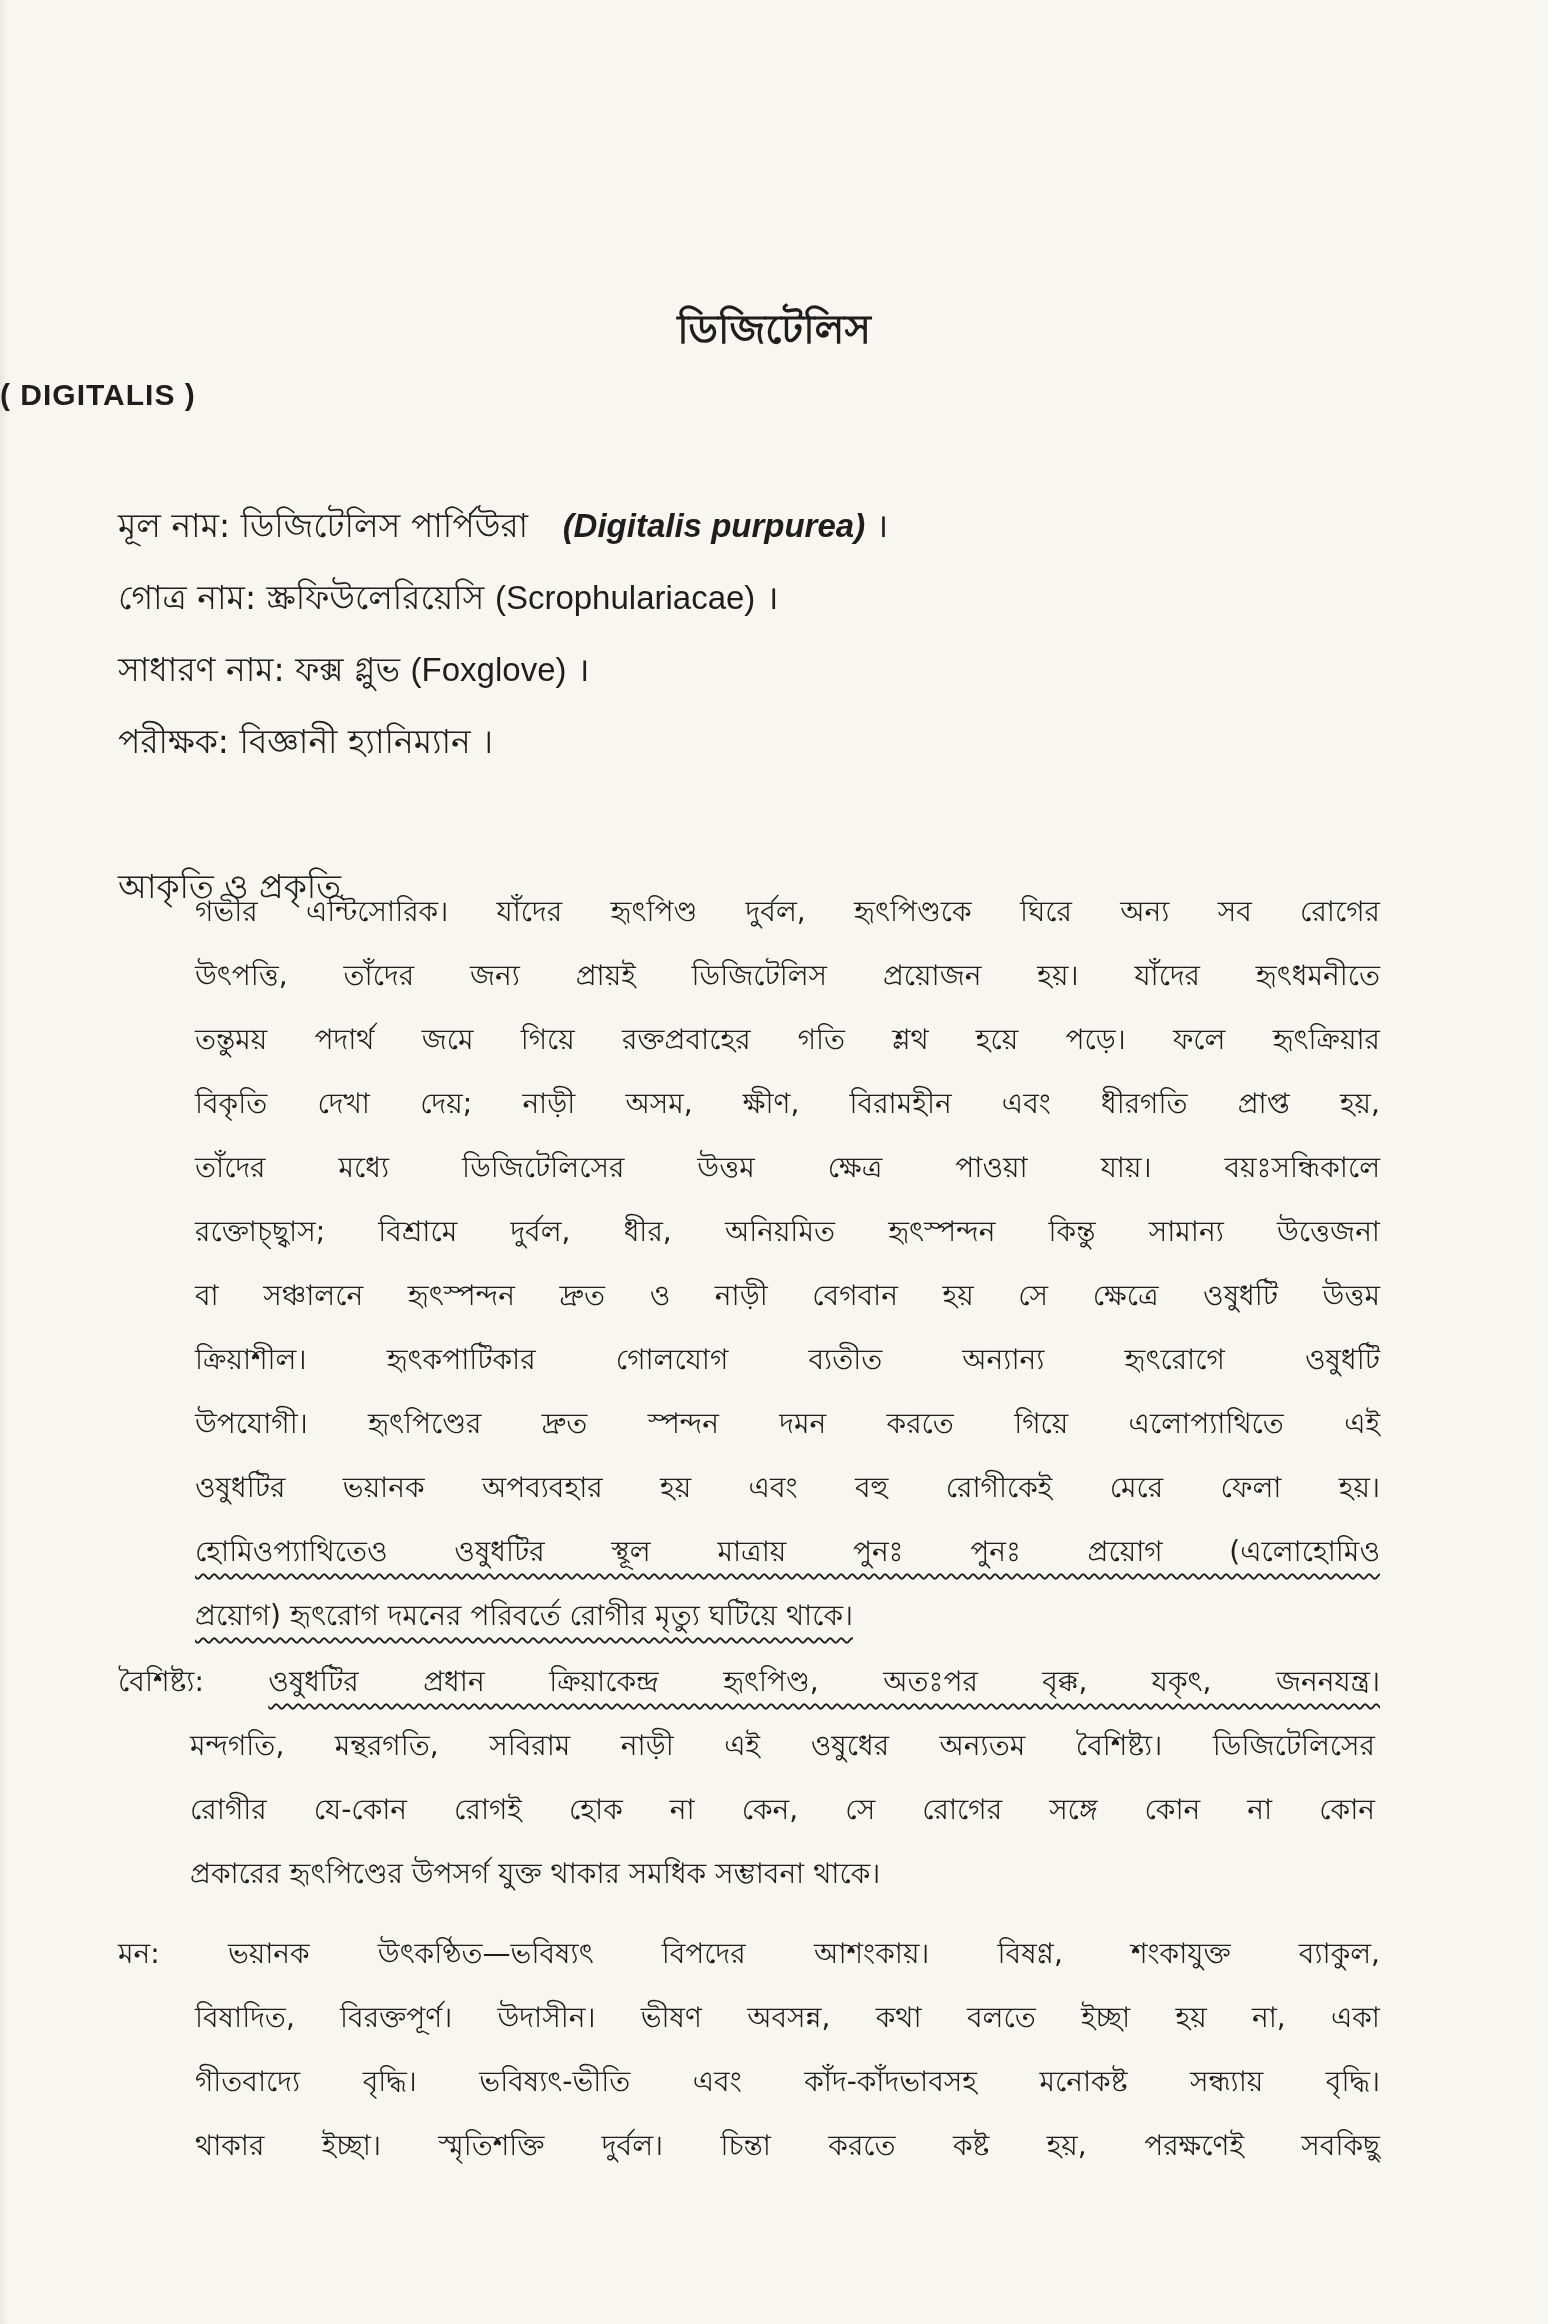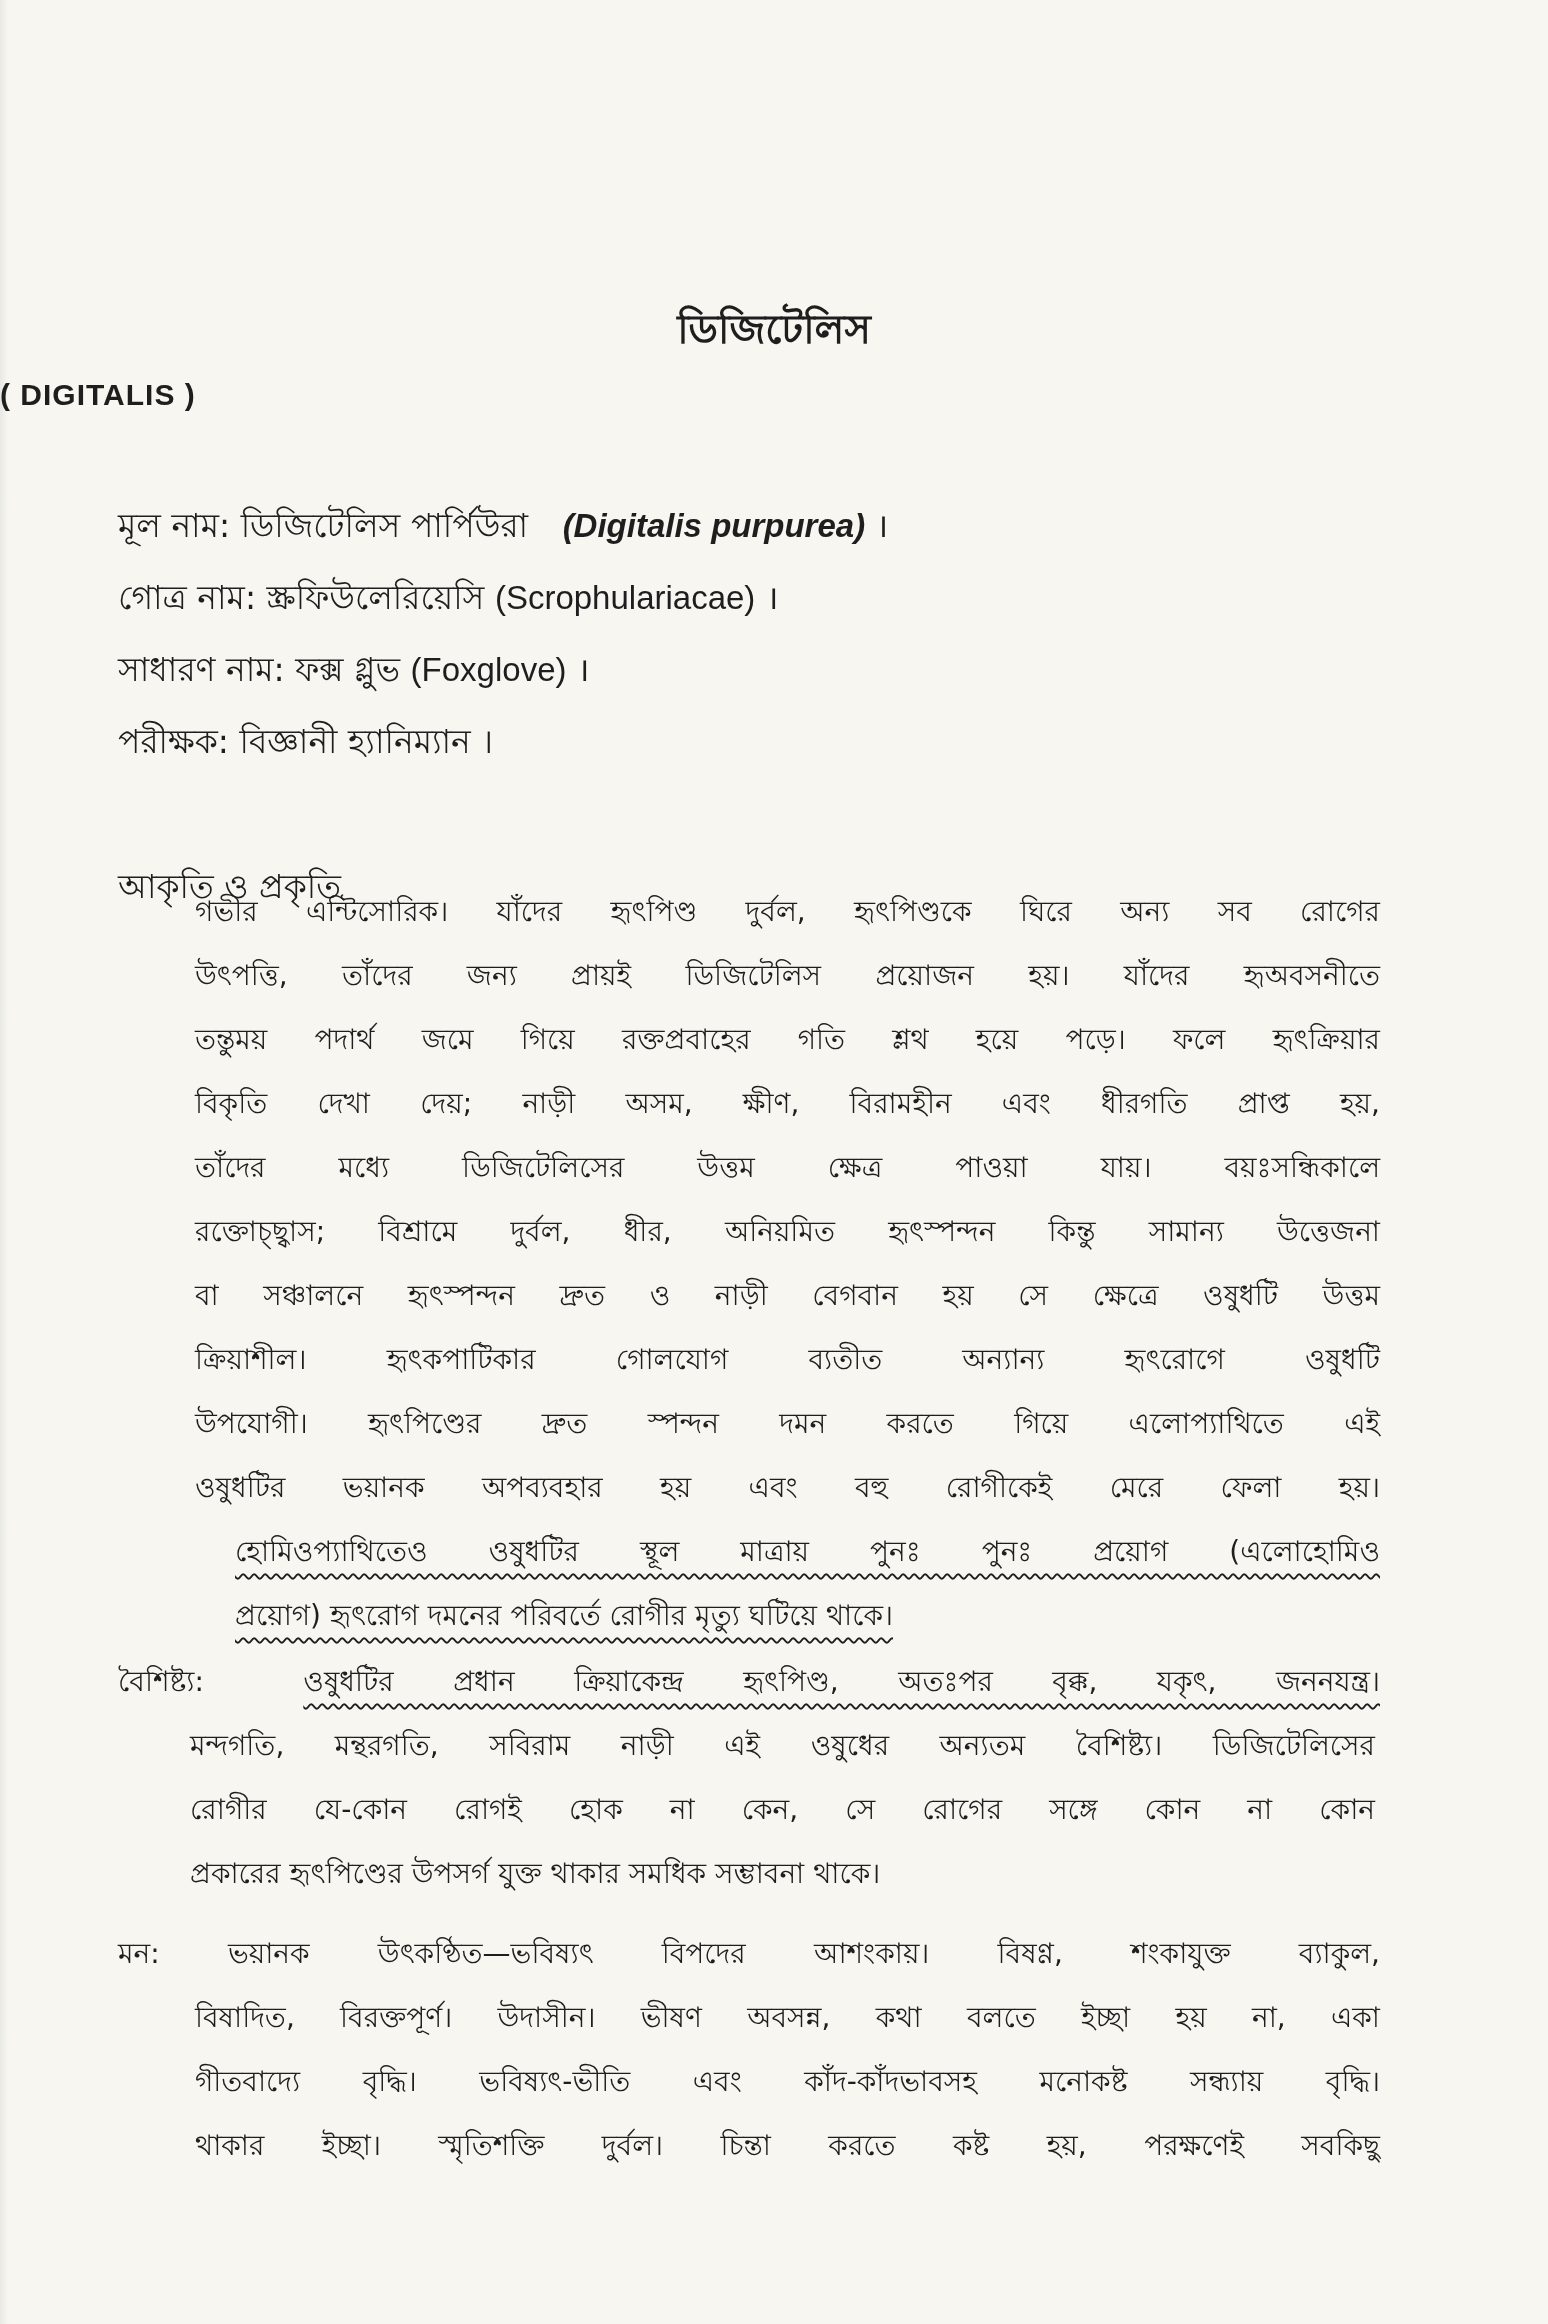--- a/index.html
+++ b/index.html
@@ -16,21 +16,21 @@
   .title-en { position: absolute; top: 378px; left: 0; right: 0; 
     font-size: 30px; font-weight: bold; font-family: "Liberation Sans", sans-serif; letter-spacing: 1px; }
   .meta { position: absolute; left: 118px; font-size: 33px; white-space: nowrap; }
   .meta .latin { font-family: "Liberation Sans", sans-serif; }
   .meta .latin.it { font-style: italic; font-weight: bold; margin-left: 24px; }
   .sec-head { position: absolute; left: 118px; font-size: 33px; }
   .para { position: absolute; font-size: 28px; line-height: 64px; white-space: nowrap; }
   .para .line { display: block; text-align: justify; text-align-last: justify; }
   .para .line.last { text-align-last: left; }
   .ul { text-decoration: underline; text-decoration-style: wavy; text-underline-offset: 12px;
-    text-decoration-thickness: 2px; margin-left: 40px; }
+    text-decoration-thickness: 2px; }
 </style>
 </head>
 <body>
 
 <div class="spine"></div>
 
 <div class="title-bn">ডিজিটেলিস</div>
 <div class="title-en">( DIGITALIS )</div>
 
 <div class="meta" style="top:500px">
@@ -54,21 +54,21 @@
 <div class="meta" style="top:716px">
   <span>পরীক্ষক:</span>
   <span>বিজ্ঞানী হ্যানিম্যান</span>
   <span>।</span>
 </div>
 
 <div class="sec-head" style="top:861px">আকৃতি ও প্রকৃতি</div>
 
 <div class="para" style="top:880px; left:195px; width:1185px">
   <span class="line">গভীর এন্টিসোরিক। যাঁদের হৃৎপিণ্ড দুর্বল, হৃৎপিণ্ডকে ঘিরে অন্য সব রোগের</span>
-  <span class="line">উৎপত্তি, তাঁদের জন্য প্রায়ই ডিজিটেলিস প্রয়োজন হয়। যাঁদের হৃঅবসনীতে</span>
+  <span class="line">উৎপত্তি, তাঁদের জন্য প্রায়ই ডিজিটেলিস প্রয়োজন হয়। যাঁদের হৃৎধমনীতে</span>
   <span class="line">তন্তুময় পদার্থ জমে গিয়ে রক্তপ্রবাহের গতি শ্লথ হয়ে পড়ে। ফলে হৃৎক্রিয়ার</span>
   <span class="line">বিকৃতি দেখা দেয়; নাড়ী অসম, ক্ষীণ, বিরামহীন এবং ধীরগতি প্রাপ্ত হয়,</span>
   <span class="line">তাঁদের মধ্যে ডিজিটেলিসের উত্তম ক্ষেত্র পাওয়া যায়। বয়ঃসন্ধিকালে</span>
   <span class="line">রক্তোচ্ছ্বাস; বিশ্রামে দুর্বল, ধীর, অনিয়মিত হৃৎস্পন্দন কিন্তু সামান্য উত্তেজনা</span>
   <span class="line">বা সঞ্চালনে হৃৎস্পন্দন দ্রুত ও নাড়ী বেগবান হয় সে ক্ষেত্রে ওষুধটি উত্তম</span>
   <span class="line">ক্রিয়াশীল। হৃৎকপাটিকার গোলযোগ ব্যতীত অন্যান্য হৃৎরোগে ওষুধটি</span>
   <span class="line">উপযোগী। হৃৎপিণ্ডের দ্রুত স্পন্দন দমন করতে গিয়ে এলোপ্যাথিতে এই</span>
   <span class="line">ওষুধটির ভয়ানক অপব্যবহার হয় এবং বহু রোগীকেই মেরে ফেলা হয়।</span>
   <span class="line ul">হোমিওপ্যাথিতেও ওষুধটির স্থূল মাত্রায় পুনঃ পুনঃ প্রয়োগ (এলোহোমিও</span>
   <span class="line last ul">প্রয়োগ) হৃৎরোগ দমনের পরিবর্তে রোগীর মৃত্যু ঘটিয়ে থাকে।</span>

